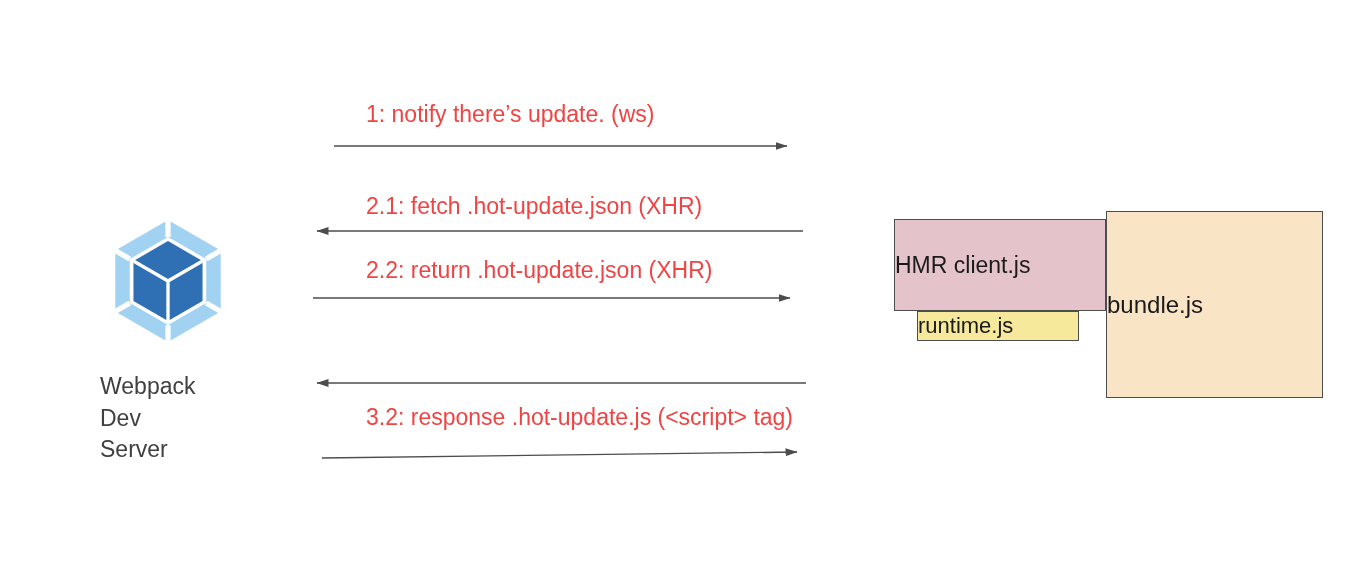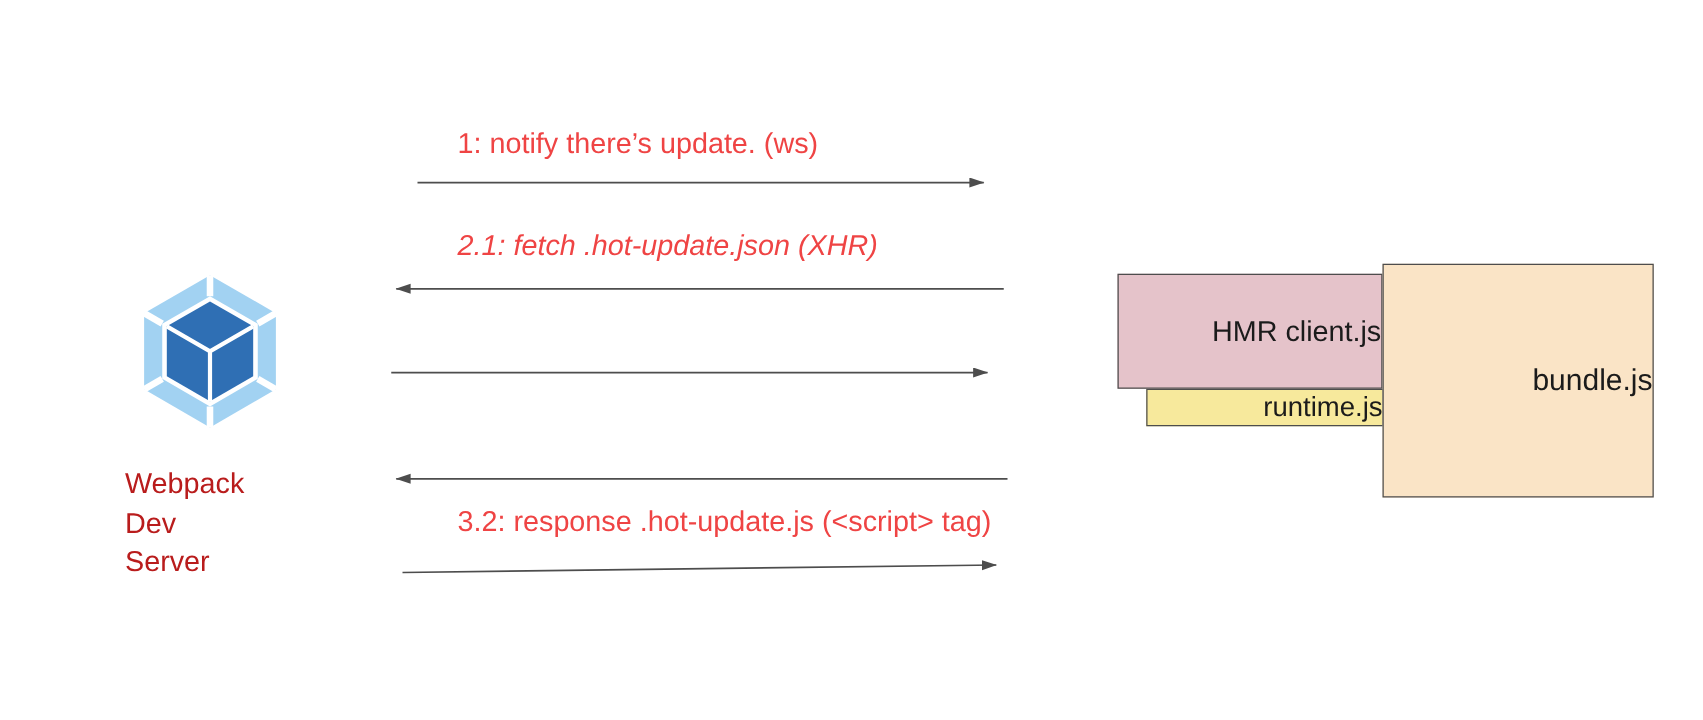--- a/index.html
+++ b/index.html
@@ -11,44 +11,44 @@
     overflow: hidden;
     font-family: "Liberation Sans", sans-serif;
     color: #1b1b1b;
   }
 
   
   .logo-svg { position: absolute; left: 112px; top: 218px; width: 112px; height: 126px; }
   .actor-label {
     position: absolute; left: 100px; top: 371px;
     font-size: 23px; line-height: 31.5px;
-    white-space: pre-line; color: #b91c1c;
+    white-space: pre-line; color: #404040;
   }
 
   
   .arrows-svg { position: absolute; left: 0; top: 0; width: 1362px; height: 576px; pointer-events: none; }
   .arrow-line { stroke: #4d4d4d; stroke-width: 1.4; fill: none; }
 
   
   .msg-label { position: absolute; left: 366px; font-size: 23px; line-height: 27px; white-space: nowrap; color: #ef4444; }
   .m1 { top: 101px; }
-  .m2 { top: 183px; font-style: italic; }
+  .m2 { top: 193px; }
   .m3 { top: 257px; }
   .m4 { top: 344px; }
   .m5 { top: 404px; }
 
   
   .node-box {
     position: absolute;
     border: 1.5px solid #4d4d4d;
     box-sizing: border-box;
-    display: flex; align-items: center; justify-content: flex-end;
+    display: flex; align-items: center; justify-content: flex-start;
     color: #1b1b1b;
   }
-  .runtime-box  { left: 917px;  top: 311px; width: 190px; height: 30px;  background: #f7e99c; z-index: 1; font-size: 22px; }
+  .runtime-box  { left: 917px;  top: 311px; width: 162px; height: 30px;  background: #f7e99c; z-index: 1; font-size: 22px; }
   .hmr-box      { left: 894px;  top: 219px; width: 212px; height: 92px;  background: #e5c3ca; z-index: 2; font-size: 23px; }
   .bundle-box   { left: 1106px; top: 211px; width: 217px; height: 187px; background: #fae4c6; z-index: 3; font-size: 24px; }
 </style>
 </head>
 <body>
 
 <div class="stage">
 
   <svg class="logo-svg" viewBox="0 0 104 120" aria-hidden="true">
 
@@ -80,20 +80,21 @@
     </defs>
     <line class="arrow-line" x1="334" y1="146" x2="787" y2="146" marker-end="url(#ah)"></line>
     <line class="arrow-line" x1="803" y1="231" x2="317" y2="231" marker-end="url(#ah)"></line>
     <line class="arrow-line" x1="313" y1="298" x2="790" y2="298" marker-end="url(#ah)"></line>
     <line class="arrow-line" x1="806" y1="383" x2="317" y2="383" marker-end="url(#ah)"></line>
     <line class="arrow-line" x1="322" y1="458" x2="797" y2="452" marker-end="url(#ah)"></line>
   </svg>
 
   <div class="msg-label m1">1: notify there’s update. (ws)</div>
   <div class="msg-label m2">2.1: fetch .hot-update.json (XHR)</div>
+  <div class="msg-label m3">2.2: return .hot-update.json (XHR)</div>
   <div class="msg-label m5">3.2: response .hot-update.js (&lt;script&gt; tag)</div>
 
   <div class="node-box runtime-box" style="background-color: rgb(247, 233, 156);">
     <span>runtime.js</span>
   </div>
   <div class="node-box hmr-box" style="background-color: rgb(229, 195, 202);">
     <span>HMR client.js</span>
   </div>
   <div class="node-box bundle-box" style="background-color: rgb(250, 228, 198);">
     <span>bundle.js</span>

